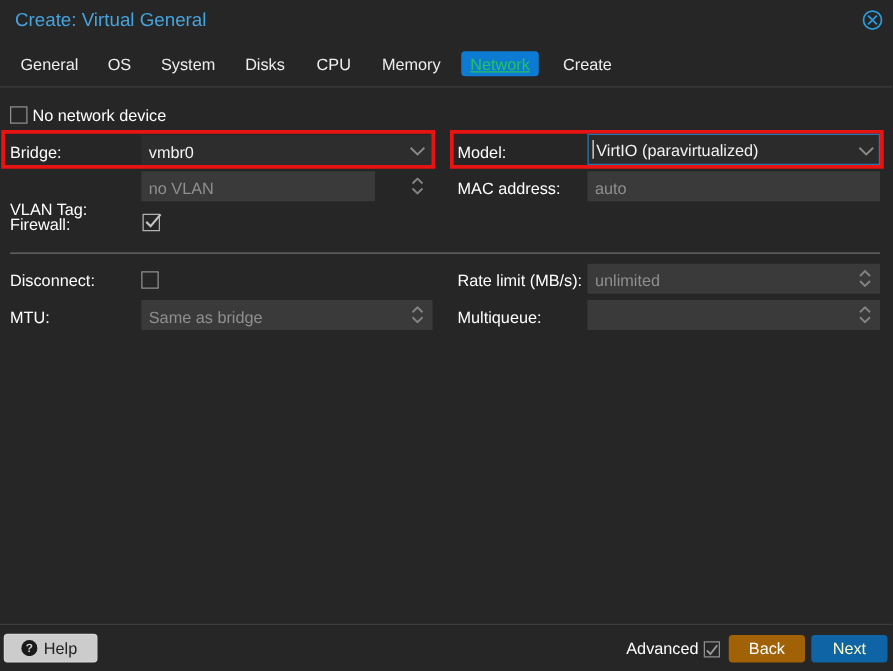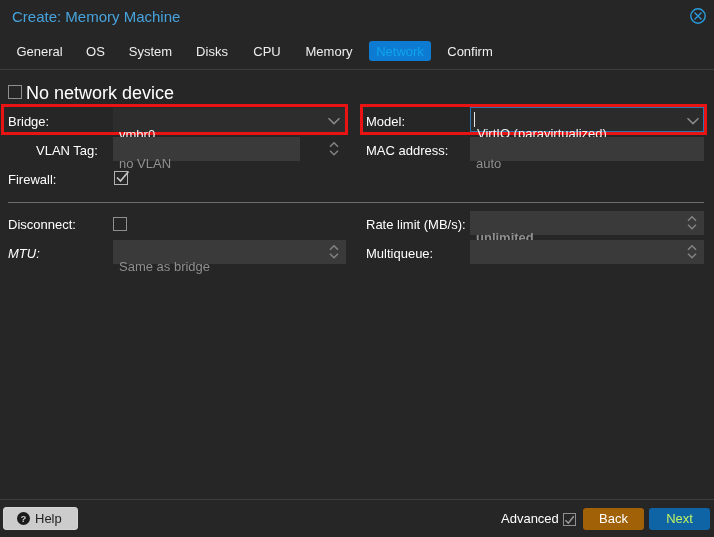--- a/index.html
+++ b/index.html
@@ -3,50 +3,50 @@
 <meta charset="utf-8">
 <style>
   * { margin:0; padding:0; box-sizing:border-box; }
   html,body { width:714px; height:537px; overflow:hidden; }
   body { background:#262626; font-family:"Liberation Sans",sans-serif; position:relative; }
   .abs { position:absolute; }
   .lbl { position:absolute; font-size:13px; color:#ffffff; line-height:27px; }
   .fld { position:absolute; height:24px; font-size:13px; line-height:24px; }
   .dis { background:#3a3a3a; color:#8f8f8f; }
   .en  { background:#2d2d2d; color:#f2f2f2; }
-  .fld span { padding-left:6px; padding-top:15px; display:block; }
+  .fld span { padding-left:6px; padding-top:2px; display:block; }
   .cb { position:absolute; width:14px; height:14px; border:1px solid #8f8f8f; background:transparent; }
   svg { position:absolute; display:block; }
 </style>
 </head>
 <body>
 
-<div class="abs" style="left:12px; top:8px; font-size:15px; line-height:17px; color:#47a3dd;">Create: Memory Machine</div>
+<div class="abs" style="left:12px; top:8px; font-size:15px; line-height:17px; color:#47a3dd;">Create: Virtual General</div>
 
 <svg style="left:689px; top:7px;" width="18" height="18" viewBox="0 0 18 18">
   <circle cx="9" cy="9" r="7.2" fill="none" stroke="#2b9ade" stroke-width="1.4"></circle>
   <path d="M5.5 5.5 L12.5 12.5 M12.5 5.5 L5.5 12.5" stroke="#2b9ade" stroke-width="1.4"></path>
 </svg>
 
 <div class="abs" style="left:369px; top:41px; width:62px; height:20px; background:#0e7bd2; border-radius:3px;"></div>
 <div class="abs" style="top:42px; left:0; width:578px; height:20px; font-size:13px; color:#eeeeee;">
   <span style="position:absolute; left:39.5px; transform:translateX(-50%); line-height:20px;">General</span>
   <span style="position:absolute; left:95.5px; transform:translateX(-50%); line-height:20px;">OS</span>
   <span style="position:absolute; left:150.5px; transform:translateX(-50%); line-height:20px;">System</span>
   <span style="position:absolute; left:212px; transform:translateX(-50%); line-height:20px;text-align:right;">Disks</span>
   <span style="position:absolute; left:267px; transform:translateX(-50%); line-height:20px;">CPU</span>
   <span style="position:absolute; left:329px; transform:translateX(-50%); line-height:20px;">Memory</span>
-  <span style="position:absolute; left:400px; transform:translateX(-50%); line-height:20px; color:#0ea5e9;">Network</span>
-  <span style="position:absolute; left:470px; transform:translateX(-50%); line-height:20px;">Confirm</span>
+  <span style="position:absolute; left:400px; transform:translateX(-50%); line-height:20px; color:#22c55e;text-decoration:underline;">Network</span>
+  <span style="position:absolute; left:470px; transform:translateX(-50%); line-height:20px;">Create</span>
 </div>
 
 <div class="abs" style="left:0; top:69px; width:714px; height:1px; background:#3d3d3d;"></div>
 
 <div class="cb" style="left:8px; top:85px;"></div>
-<div class="abs" style="left:26px; top:86px; font-size:18px; line-height:14px; color:#ffffff;">No network device</div>
+<div class="abs" style="left:26px; top:86px; font-size:13px; line-height:14px; color:#ffffff;">No network device</div>
 
 <div class="abs" style="left:1px; top:104px; width:347px; height:31px; border:3px solid #e81313;"></div>
 <div class="abs" style="left:360px; top:104px; width:347px; height:31px; border:3px solid #e81313;"></div>
 
 <div class="lbl" style="left:8px; top:108px;">Bridge:</div>
 <div class="fld en" style="left:113px; top:108px; width:232px;">
     <span>vmbr0</span>
   </div>
 <svg style="left:327px; top:117px;" width="14" height="8" viewBox="0 0 14 8">
   <path d="M1.5 1.2 L7 6.6 L12.5 1.2" fill="none" stroke="#8a8a8a" stroke-width="1.5"></path>
@@ -54,21 +54,21 @@
 
 <div class="lbl" style="left:366px; top:108px;">Model:</div>
 <div class="fld en" style="left:470px; top:107px; width:234px; height:25px; border:1.5px solid #2d76ad; background:#2b2b2b; line-height:22px;">
     <span>VirtIO (paravirtualized)</span>
   </div>
 <div class="abs" style="left:474px; top:112px; width:1px; height:15px; background:#e8e8e8;"></div>
 <svg style="left:686px; top:117px;" width="14" height="8" viewBox="0 0 14 8">
   <path d="M1.5 1.2 L7 6.6 L12.5 1.2" fill="none" stroke="#8a8a8a" stroke-width="1.5"></path>
 </svg>
 
-<div class="lbl" style="left:8px; top:137px;margin-left:28px;">VLAN Tag:</div>
+<div class="lbl" style="left:8px; top:154px;">VLAN Tag:</div>
 <div class="fld dis" style="left:113px; top:137px; width:187px;">
     <span>no VLAN</span>
   </div>
 <svg style="left:329px; top:142px;" width="10" height="14" viewBox="0 0 10 14">
   <path d="M1 4.8 L5 0.8 L9 4.8" fill="none" stroke="#838383" stroke-width="1.5"></path>
   <path d="M1 8.8 L5 12.8 L9 8.8" fill="none" stroke="#838383" stroke-width="1.5"></path>
 </svg>
 
 <div class="lbl" style="left:366px; top:137px;">MAC address:</div>
 <div class="fld dis" style="left:470px; top:137px; width:234px;">
@@ -80,29 +80,29 @@
 <svg style="left:114px; top:167px;" width="18" height="18" viewBox="0 0 18 18">
   <path d="M3 10.5 L6.5 14 L14.5 4.5" fill="none" stroke="#c4c4c4" stroke-width="1.7"></path>
 </svg>
 
 <div class="abs" style="left:8px; top:202px; width:696px; height:1px; background:#6e6e6e;"></div>
 
 <div class="lbl" style="left:8px; top:211px;">Disconnect:</div>
 <div class="cb" style="left:113px; top:217px;"></div>
 
 <div class="lbl" style="left:366px; top:211px;">Rate limit (MB/s):</div>
-<div class="fld dis" style="left:470px; top:211px; width:234px;font-weight:bold;">
+<div class="fld dis" style="left:470px; top:211px; width:234px;">
     <span>unlimited</span>
   </div>
 <svg style="left:687px; top:216px;" width="10" height="14" viewBox="0 0 10 14">
   <path d="M1 4.8 L5 0.8 L9 4.8" fill="none" stroke="#838383" stroke-width="1.5"></path>
   <path d="M1 8.8 L5 12.8 L9 8.8" fill="none" stroke="#838383" stroke-width="1.5"></path>
 </svg>
 
-<div class="lbl" style="left:8px; top:240px;font-style:italic;">MTU:</div>
+<div class="lbl" style="left:8px; top:240px;">MTU:</div>
 <div class="fld dis" style="left:113px; top:240px; width:233px;">
     <span>Same as bridge</span>
   </div>
 <svg style="left:329px; top:245px;" width="10" height="14" viewBox="0 0 10 14">
   <path d="M1 4.8 L5 0.8 L9 4.8" fill="none" stroke="#838383" stroke-width="1.5"></path>
   <path d="M1 8.8 L5 12.8 L9 8.8" fill="none" stroke="#838383" stroke-width="1.5"></path>
 </svg>
 
 <div class="lbl" style="left:366px; top:240px;">Multiqueue:</div>
 <div class="fld dis" style="left:470px; top:240px; width:234px;">
@@ -122,13 +122,13 @@
 </svg>
 <div class="abs" style="left:35px; top:507px; height:16px; line-height:24px; font-size:13px; color:#222222;">Help</div>
 
 <div class="abs" style="left:501px; top:507px; height:23px; line-height:23px; font-size:13px; color:#ffffff;">Advanced</div>
 <div class="cb" style="left:563px; top:513px; width:13px; height:13px;"></div>
 <svg style="left:563px; top:513px;" width="13" height="13" viewBox="0 0 13 13">
   <path d="M2.5 7.3 L5.3 10.2 L10.8 3.2" fill="none" stroke="#9a9a9a" stroke-width="1.5"></path>
 </svg>
 
 <div class="abs" style="left:583px; top:508px; width:61px; height:22px; background:#a16207; border-radius:3px; text-align:center; line-height:22px; font-size:13px; color:#ffffff;">Back</div>
-<div class="abs" style="left:649px; top:508px; width:61px; height:22px; background:#0f64a5; border-radius:3px; text-align:center; line-height:22px; font-size:13px; color:#bef264;">Next</div>
+<div class="abs" style="left:649px; top:508px; width:61px; height:22px; background:#0f64a5; border-radius:3px; text-align:center; line-height:22px; font-size:13px; color:#fef9c3;">Next</div>
 
 </body></html>

